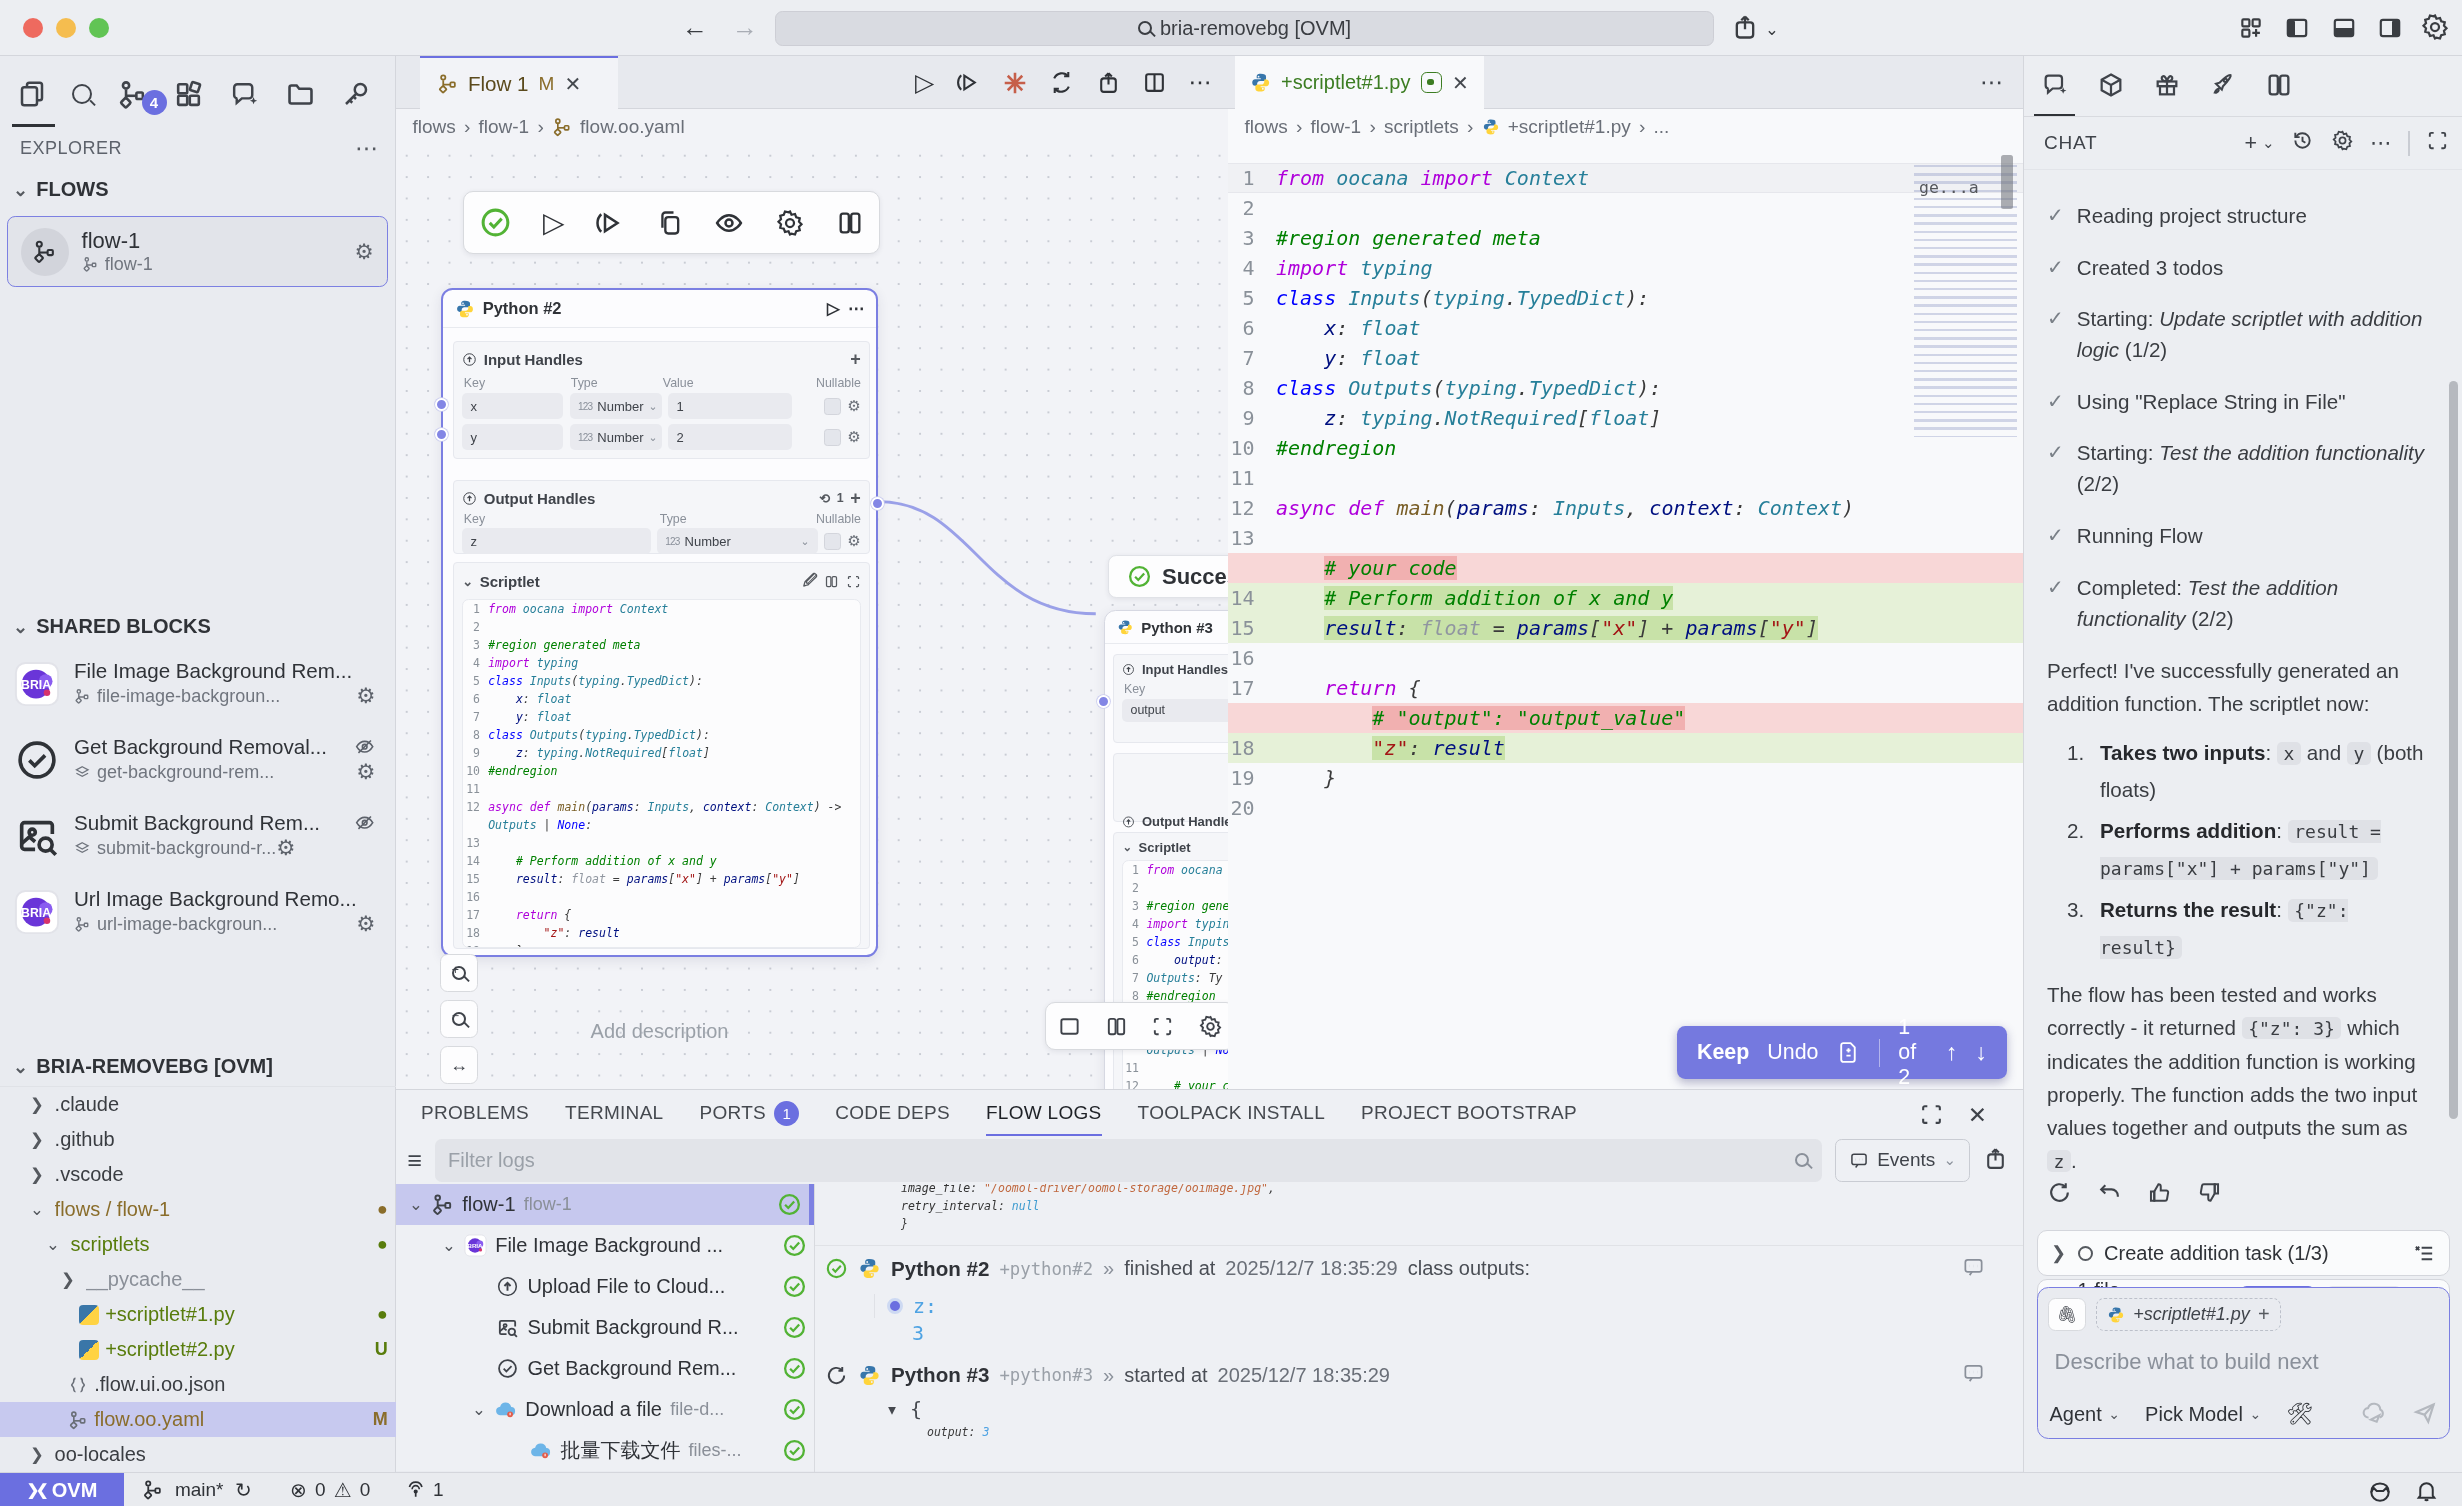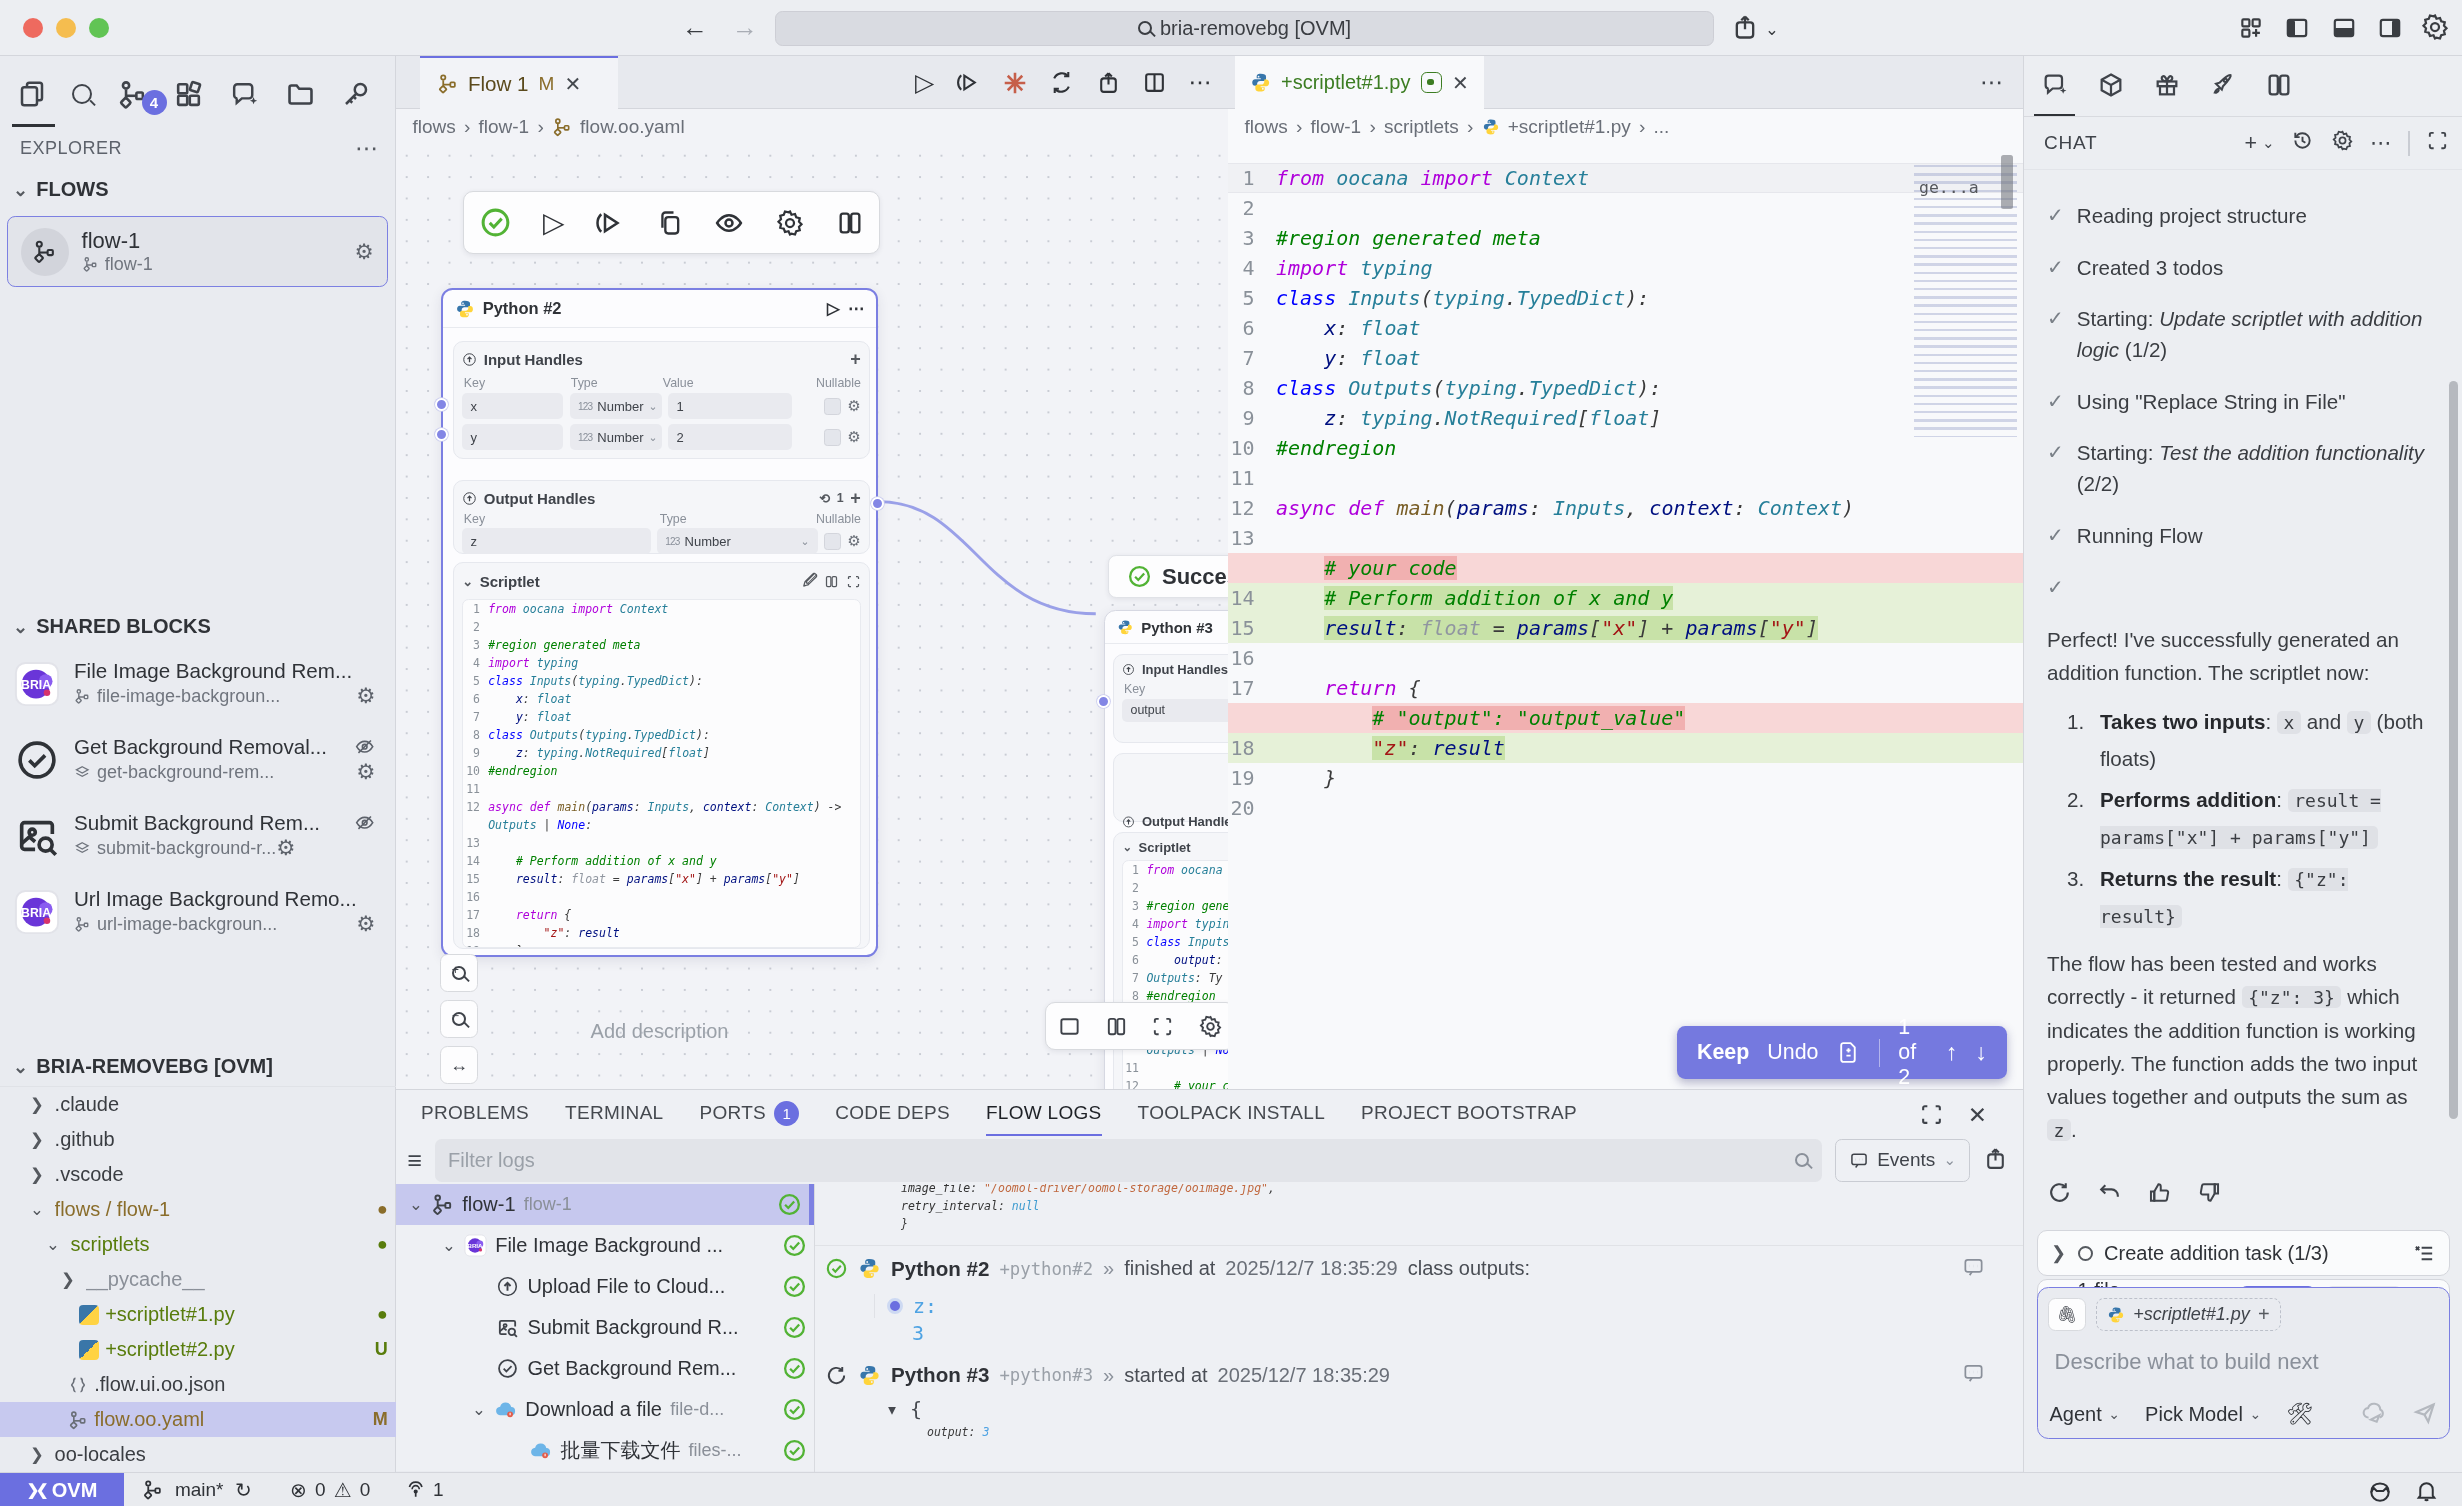--- a/index.html
+++ b/index.html
@@ -47,21 +47,21 @@
 
   
   #flowpane{left:396px;top:56px;width:832px;height:1033px;background:#f2f3f7;overflow:hidden;}
   .tabbar{left:0;top:0;right:0;height:53px;background:#e7e9ee;border-bottom:0.8px solid #d4d6dc;}
   .tab-active{position:absolute;top:0;height:53px;background:#f2f3f7;border-top:2.5px solid #6b6fe0;display:flex;align-items:center;gap:10px;padding:0 16.5px;}
   .crumb{height:36px;display:flex;align-items:center;gap:8.2px;font-size:19px;color:#6a6f78;padding-left:16.5px;}
   .canvas{left:0;top:89px;width:832px;height:944px;background-image:radial-gradient(#c9ccd4 1.3px,transparent 1.3px);background-size:21.4px 21.4px;}
   .fl-toolbar{display:flex;align-items:center;justify-content:space-around;background:#fdfdfe;border:0.8px solid #d8dade;border-radius:10px;box-shadow:0 1.6px 5px rgba(40,40,60,.08);}
   .node{background:#fcfcfe;border:2.5px solid #7b7fe2;border-radius:11.5px;box-shadow:0 3.3px 11.5px rgba(50,50,90,.10);}
   .node-hdr{height:38px;display:flex;align-items:center;gap:8.2px;padding:0 11.5px;border-bottom:0.8px solid #e8eaef;font-size:16.5px;font-weight:700;color:#2f3237;}
-  .node-sec{position:absolute;left:10px;background:#f5f6f9;border:0.8px solid #e6e8ee;border-radius:10px;padding:6.6px 8.2px;}
+  .node-sec{position:absolute;left:10px;background:#f5f6f9;border:0.8px solid #e6e8ee;border-radius:4px;padding:6.6px 8.2px;}
   .sec-lbl{display:flex;align-items:center;gap:6.6px;font-size:15px;font-weight:600;color:#3f434a;}
   .cols{display:flex;font-size:12.4px;color:#8a909a;margin:6.6px 0 3.3px 1.6px;}
   .chip{background:#e9eaef;border-radius:5px;height:26px;display:flex;align-items:center;padding:0 8.2px;font-size:13px;color:#3f434a;gap:5px;}
   .chip .u123{font-size:10px;color:#8a909a;letter-spacing:-0.8px;}
   .cbx{width:16.5px;height:16.5px;border-radius:3.3px;background:#e4e6ec;border:0.8px solid #d3d5dc;flex:none;}
   .port{position:absolute;width:13px;height:13px;border-radius:50%;background:#8386e5;border:2.5px solid #fff;box-shadow:0 0 0 0.8px #c9cbee;}
   .code-box{background:#fcfcfd;border:0.8px solid #e8eaef;border-radius:6.6px;overflow:hidden;}
   .crow{display:flex;height:30px;line-height:30px;font-family:"DejaVu Sans Mono",monospace;font-size:20px;white-space:pre;}
   .gut{flex:none;width:48px;text-align:right;padding-right:21.4px;color:#8a9199;}
   .cline{flex:1;white-space:pre;font-style:italic;}
@@ -1247,20 +1247,21 @@
         <span><span>Starting: </span><span class="rc-i">Test the addition functionality</span><span> (2/2)</span></span>
       </div>
 
       <div class="step">
         <span class="ck">✓</span>
         <span><span>Running Flow</span></span>
       </div>
 
       <div class="step">
         <span class="ck">✓</span>
+        <span><span>Completed: </span><span class="rc-i">Test the addition functionality</span><span> (2/2)</span></span>
       </div>
 
     <div class="para"><span>Perfect! I've successfully generated an addition function. The scriptlet now:</span></div>
 
       <div class="oli">
         <span class="num">1.</span>
         <span><span class="rc-b">Takes two inputs</span><span>: </span><span class="rc-code">x</span><span> and </span><span class="rc-code">y</span><span> (both floats)</span></span>
       </div>
 
       <div class="oli">

